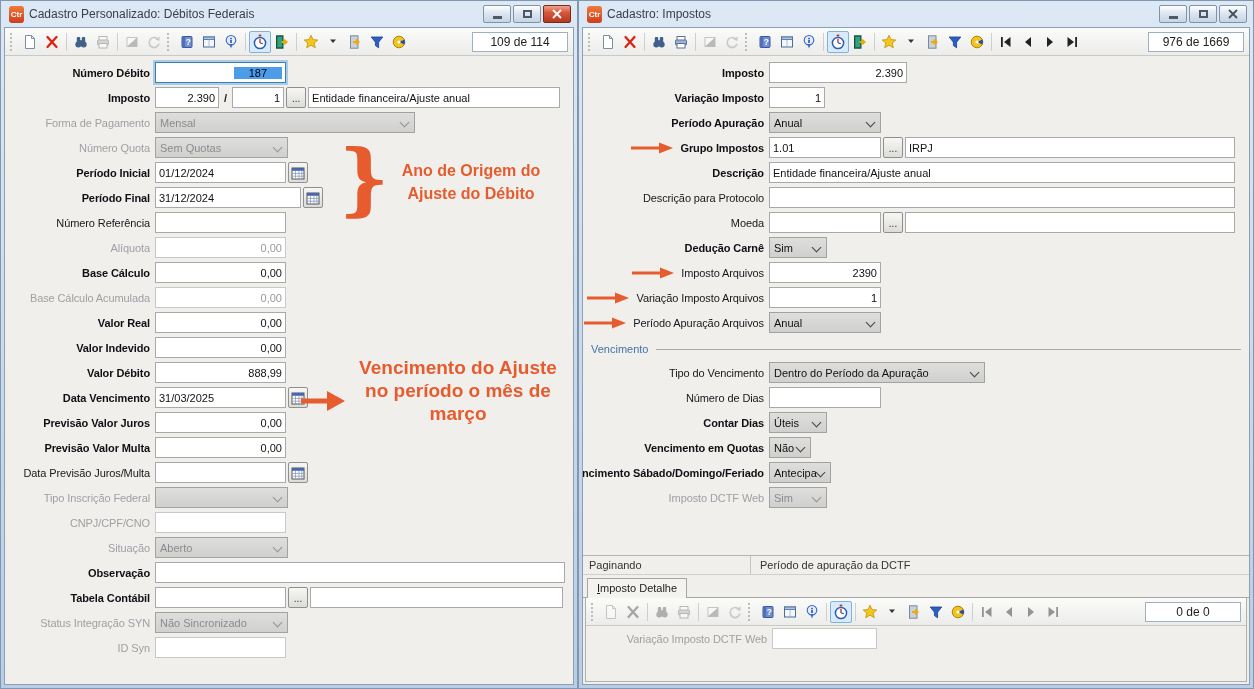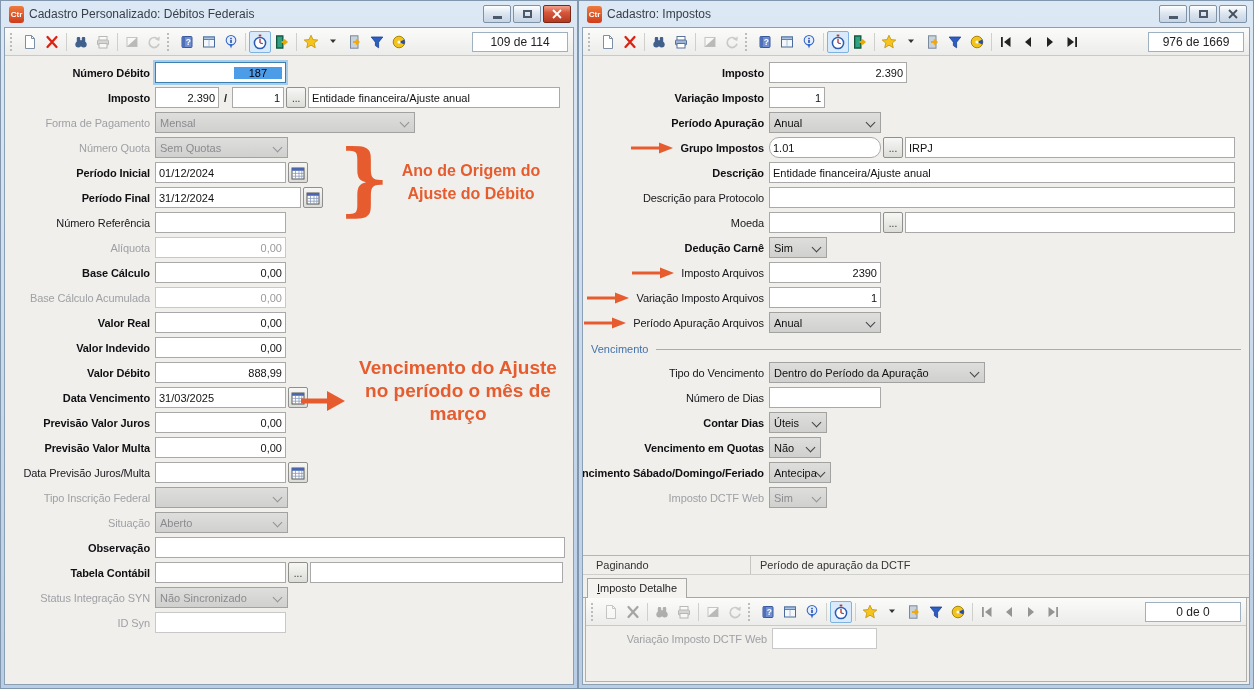--- a/index.html
+++ b/index.html
@@ -67,21 +67,21 @@
   
   .annot { position:absolute; color:#e65c2e; font-weight:bold; }
   .brace-glyph { position:absolute; left:334px; top:92px; font-family:"DejaVu Serif",serif; font-size:78px; line-height:62px; font-weight:bold; color:#e65c2e; }
   .annot.origin { left:366px; top:103px; width:200px; text-align:center; font-size:16px; line-height:23px; }
   .big-arrow { position:absolute; left:296px; top:332px; }
   .annot.venc { left:344px; top:300px; width:218px; text-align:center; font-size:19px; line-height:23px; }
 
   
   .spacer { flex:1; }
   .statusbar { height:20px; flex:none; border-top:1px solid #b5b5b2; border-bottom:1px solid #cfcfcb; display:flex; align-items:center; background:#f0efec; font-size:11px; color:#333; }
-  .statusbar .cell1 { width:168px; padding-left:13px; border-right:1px solid #c4c4c0; height:100%; display:flex; align-items:center; }
+  .statusbar .cell1 { width:168px; padding-left:6px; border-right:1px solid #c4c4c0; height:100%; display:flex; align-items:center; }
   .statusbar .cell2 { padding-left:9px; }
   .tabsrow { height:23px; flex:none; display:flex; align-items:flex-end; padding-left:4px; border-bottom:1px solid #a6a6a2; }
   .tab { display:inline-block; background:#f4f3f0; border:1px solid #a6a6a2; border-bottom:none; padding:3px 9px 4px 9px; font-size:11px; color:#222; margin-bottom:-1px; position:relative; z-index:2; }
   .tab::first-letter { text-decoration:underline; }
   .subpanel { height:84px; flex:none; margin:0 2px 2px 2px; border:1px solid #b0b0ac; border-top:none; background:#f0efec; display:flex; flex-direction:column; }
   svg { display:block; }
 </style>
 </head>
 <body>
 
@@ -439,20 +439,28 @@
               <span class="lbl d">Tipo Inscrição Federal</span>
             </span>
             <span class="ctrls">
               <div class="combo dis" style="width: 133px;">
                 <span></span>
               </div>
             </span>
           </div>
           <div class="frow">
             <span class="lblwrap">
+              <span class="lbl d">CNPJ/CPF/CNO</span>
+            </span>
+            <span class="ctrls">
+              <input type="text" readonly="" class="fld dis" value="" style="width: 131px;">
+            </span>
+          </div>
+          <div class="frow">
+            <span class="lblwrap">
               <span class="lbl d">Situação</span>
             </span>
             <span class="ctrls">
               <div class="combo dis" style="width: 133px;">
                 <span>Aberto</span>
               </div>
             </span>
           </div>
           <div class="frow">
             <span class="lblwrap">
@@ -681,21 +689,21 @@
             <span class="lblwrap">
               <span class="row-arrow">
                 <svg width="46" height="14" viewBox="0 0 46 14">
                   <line x1="2" y1="7" x2="32" y2="7" stroke="#e65c2e" stroke-width="3"></line>
                   <path d="M30 1.5 L44 7 L30 12.5 Z" fill="#e65c2e"></path>
                 </svg>
               </span>
               <span class="lbl b">Grupo Impostos</span>
             </span>
             <span class="ctrls">
-              <input type="text" readonly="" class="fld" value="1.01" style="width: 112px; border-radius: 10px;">
+              <input type="text" readonly="" class="fld" value="1.01" style="width: 112px;">
               <button class="mini">...</button>
               <input type="text" readonly="" class="fld" value="IRPJ" style="width: 330px;">
             </span>
           </div>
           <div class="frow">
             <span class="lblwrap">
               <span class="lbl b">Descrição</span>
             </span>
             <span class="ctrls">
               <input type="text" readonly="" class="fld" value="Entidade financeira/Ajuste anual" style="width: 466px;">
@@ -803,21 +811,21 @@
               <div class="combo" style="width: 58px;">
                 <span>Úteis</span>
               </div>
             </span>
           </div>
           <div class="frow">
             <span class="lblwrap">
               <span class="lbl b">Vencimento em Quotas</span>
             </span>
             <span class="ctrls">
-              <div class="combo" style="width: 52px; align-items: center;">
+              <div class="combo" style="width: 42px; align-items: center;">
                 <span>Não</span>
               </div>
             </span>
           </div>
           <div class="frow">
             <span class="lblwrap">
               <span class="lbl b">Vencimento Sábado/Domingo/Feriado</span>
             </span>
             <span class="ctrls">
               <div class="combo" style="width: 62px;">

